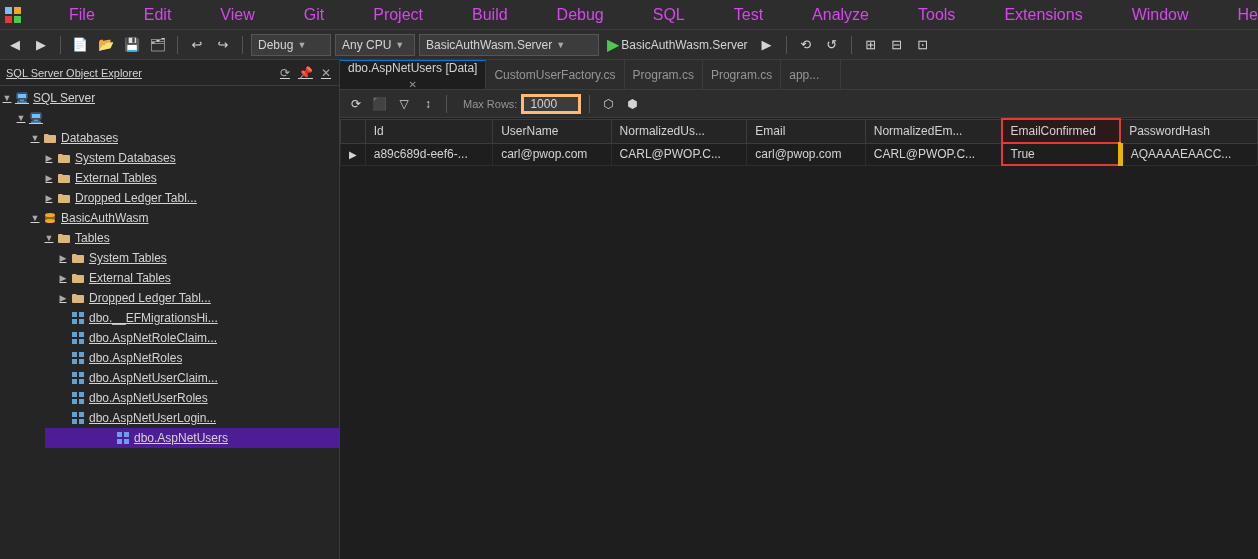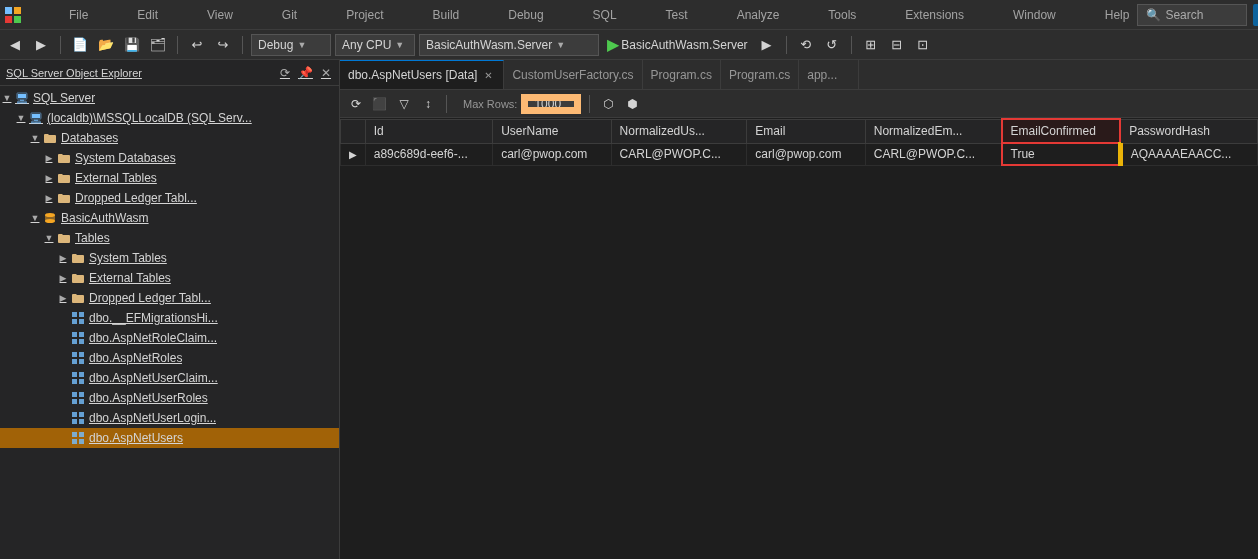--- a/index.html
+++ b/index.html
@@ -26,26 +26,26 @@
       width: 22px;
       height: 22px;
       margin-right: 6px;
       display: flex;
       align-items: center;
       justify-content: center;
     }
     .menu-logo svg { width: 18px; height: 18px; }
     .menu-item {
       padding: 2px 8px;
-      color: #a3a3a3;
+      color: #d946ef;
       cursor: pointer;
       height: 100%;
       display: flex;
       align-items: center;
-      font-size: 12px;
+      font-size: 16px;
       margin-left: 33px;
     }
     .menu-spacer { flex: 1; }
     .search-box {
       display: flex;
       align-items: center;
       background: #3c3c3c;
       border: 1px solid #555;
       height: 22px;
       padding: 0 8px;
@@ -150,21 +150,21 @@
     .sidebar-body { overflow-y: auto; flex: 1; padding: 2px 0; }
     .tree-item {
       display: flex;
       align-items: center;
       padding: 1px 0;
       cursor: pointer;
       color: #d4d4d4;
       font-size: 12px;
       height: 20px;
     }
-    .tree-item.selected { background: #a16207; }
+    .tree-item.selected { background: #4c1d95; margin-left: 45px; }
     .tree-indent { display: inline-block; }
     .tree-arrow { width: 14px; display: inline-flex; align-items: center; justify-content: center; color: #aaa; font-size: 9px; flex-shrink: 0; }
     .tree-icon { width: 16px; height: 16px; display: inline-flex; align-items: center; justify-content: center; margin-right: 3px; flex-shrink: 0; }
     .tree-label { font-size: 12px; white-space: nowrap; overflow: hidden; text-overflow: ellipsis; }
 
     
     .content-area {
       flex: 1;
       display: flex;
       flex-direction: column;
@@ -191,20 +191,21 @@
       color: #969696;
       font-size: 12px;
       gap: 4px;
       white-space: nowrap;
       min-width: 60px;
     }
     .tab.active {
       color: #d4d4d4;
       background: #1e1e1e;
       border-top: 1px solid #0078d4;
+      flex-direction: column;
     }
     .tab-close {
       width: 14px; height: 14px;
       display: inline-flex; align-items: center; justify-content: center;
       border-radius: 2px; font-size: 10px; color: #969696;
     }
 
     
     .data-toolbar {
       display: flex;
@@ -216,21 +217,21 @@
       gap: 4px;
     }
     .data-tb-btn {
       width: 20px; height: 20px;
       display: flex; align-items: center; justify-content: center;
       color: #d4d4d4; cursor: pointer; font-size: 12px;
     }
     .max-rows-label { font-size: 11px; color: #969696; margin-left: 8px; }
     .max-rows-input {
       background: #3c3c3c;
-      border: 7px solid #fdba74;
+      border: 3px solid #fdba74;
       color: #d4d4d4;
       font-size: 12px;
       height: 20px;
       padding: 0 6px;
       width: 60px;
     }
 
     
     .data-table-container {
       flex: 1;
@@ -376,21 +377,20 @@
         <div class="tree-item">
           <span class="tree-indent" style="display: inline-block; width: 0px;"></span>
           <span class="tree-arrow">▼</span>
           <span class="tree-icon" style="color: rgb(117, 191, 255); font-size: 11px;">🖥</span>
           <span class="tree-label">SQL Server</span>
         </div>
         <div class="tree-item">
           <span class="tree-indent" style="display: inline-block; width: 14px;"></span>
           <span class="tree-arrow">▼</span>
           <span class="tree-icon" style="color: rgb(117, 191, 255); font-size: 11px;">🖥</span>
-          <span class="tree-label">(localdb)\MSSQLLocalDB (SQL Serv...</span>
         </div>
         <div class="tree-item">
           <span class="tree-indent" style="display: inline-block; width: 28px;"></span>
           <span class="tree-arrow">▼</span>
           <span class="tree-icon" style="color: rgb(220, 182, 122);">
             <svg width="14" height="14" viewBox="0 0 14 14">
               <path d="M1 4 Q1 3 2 3 L5 3 L6 4 L12 4 Q13 4 13 5 L13 11 Q13 12 12 12 L2 12 Q1 12 1 11 Z" fill="#dcb67a"></path>
             </svg>
           </span>
           <span class="tree-label">Databases</span>

